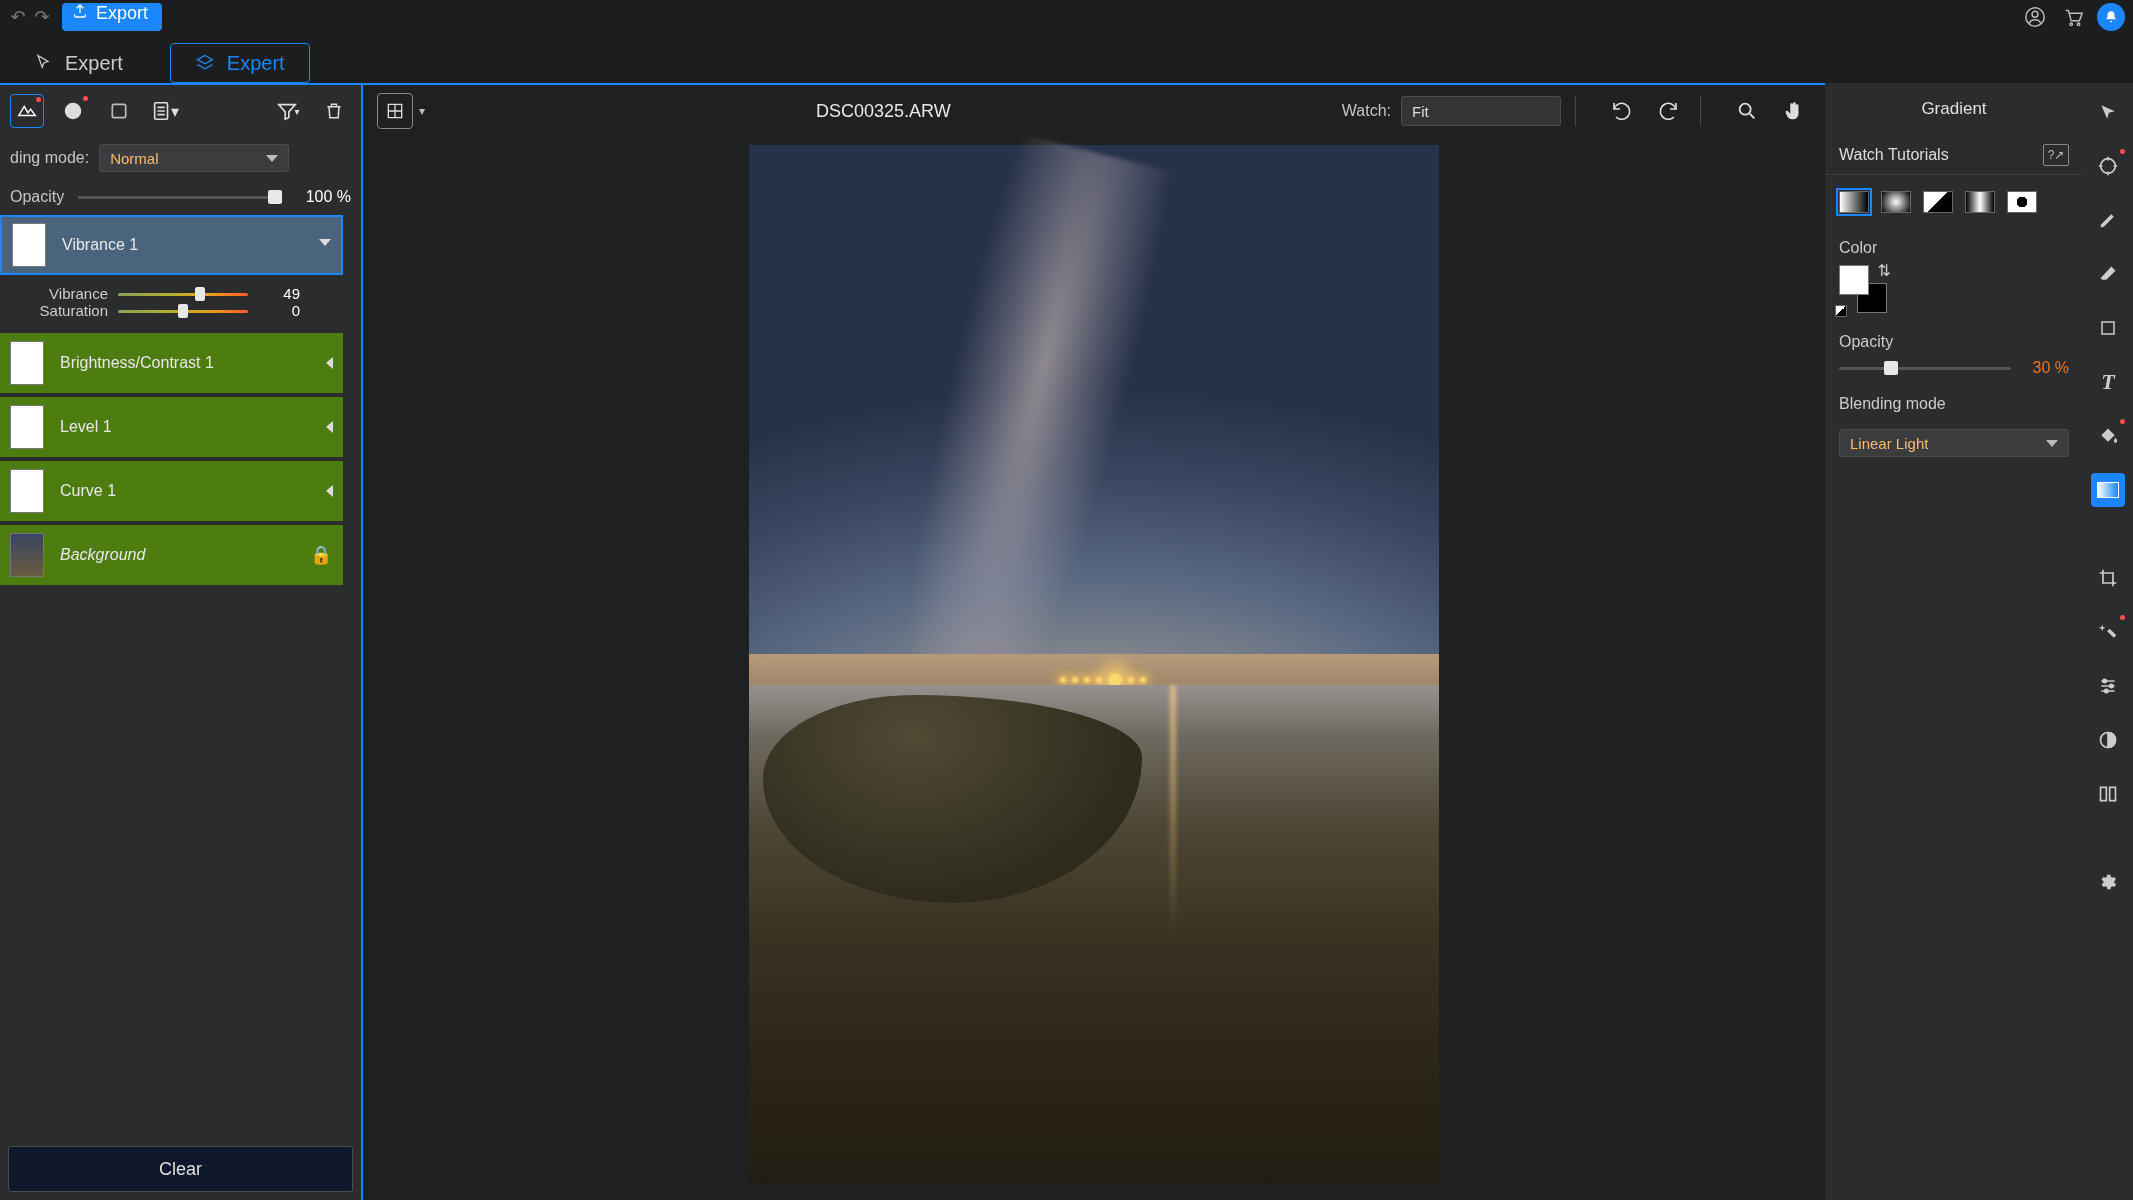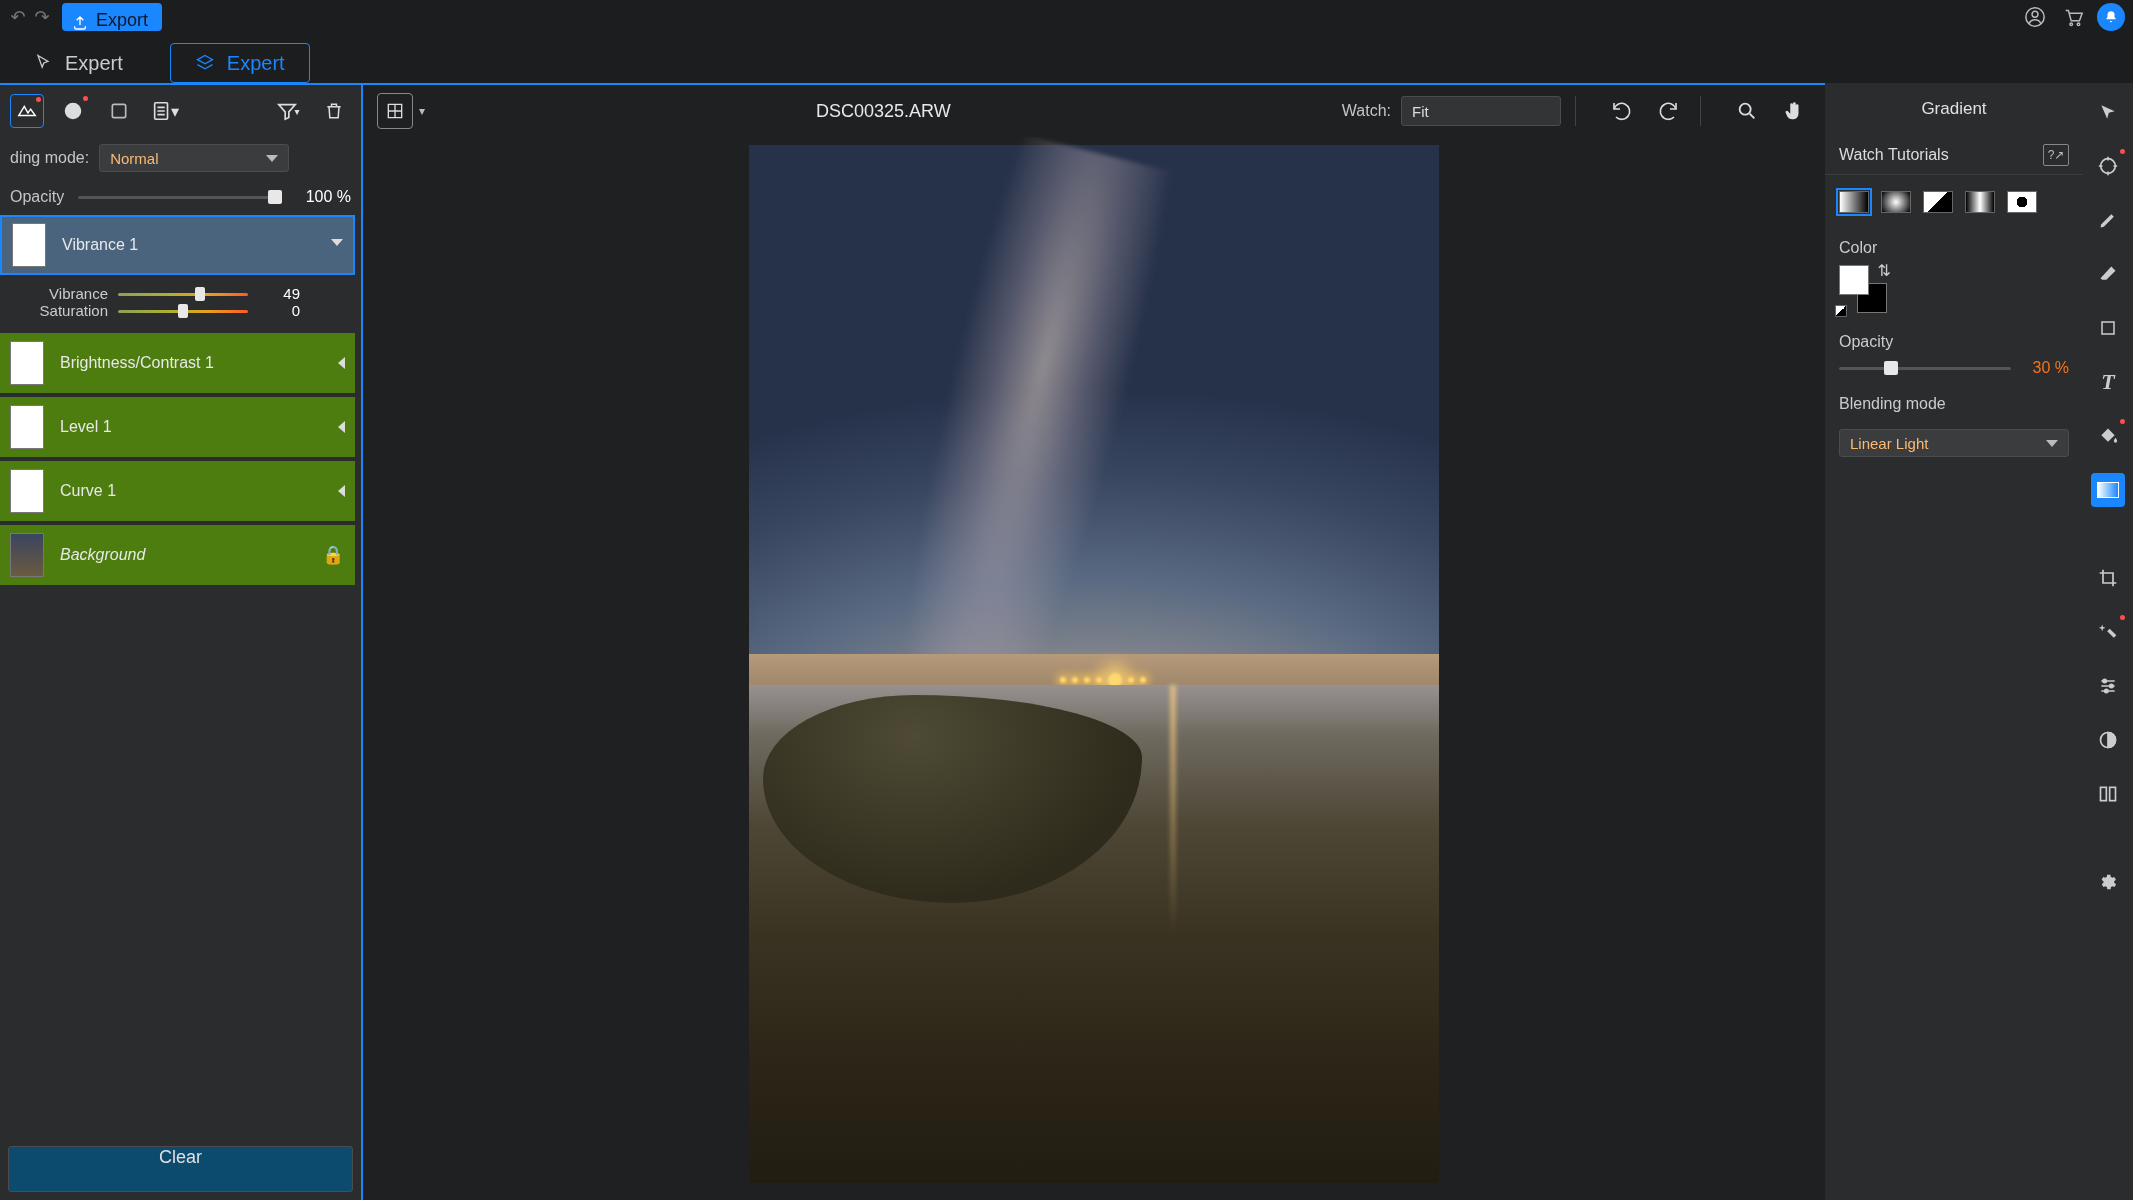--- a/index.html
+++ b/index.html
@@ -1,21 +1,21 @@
 <!DOCTYPE html>
 <html><head>
 <meta charset="utf-8">
 <style>
 *{box-sizing:border-box;margin:0;padding:0;font-family:-apple-system,BlinkMacSystemFont,"Segoe UI",Helvetica,Arial,sans-serif;user-select:none}
 html,body{width:2133px;height:1200px;background:#111;color:#ddd;overflow:hidden}
 
 #topbar{height:33px;background:#1b1d1f;display:flex;align-items:center;padding:0 8px;gap:10px}
 .undo-group{display:flex;gap:4px;align-items:center;color:#777}
 .undo-group span{width:20px;height:20px;display:flex;align-items:center;justify-content:center;font-size:18px}
-#export-btn{background:#1a87ff;color:#0f172a;height:28px;padding:0 14px 0 10px;border-radius:4px;font-size:18px;display:flex;align-items:flex-end;gap:8px;cursor:pointer}
+#export-btn{background:#1a87ff;color:#ffffff;height:28px;padding:0 14px 0 10px;border-radius:4px;font-size:18px;display:flex;align-items:flex-start;gap:8px;cursor:pointer}
 #export-btn svg{width:16px;height:16px;fill:none;stroke:#fff;stroke-width:2}
 #topbar .spacer{flex:1}
 .top-ic{width:28px;height:28px;display:flex;align-items:center;justify-content:center;color:#bbb;font-size:18px}
 .bell{width:28px;height:28px;border-radius:50%;background:#1a87ff;color:#fff;display:flex;align-items:center;justify-content:center;font-size:14px}
 
 #modetabs{height:50px;background:#1b1d1f;display:flex;align-items:flex-end;padding:0 8px;gap:22px}
 .modetab{height:40px;display:flex;align-items:center;gap:12px;padding:0 24px;font-size:20px;color:#ccc;border:1px solid transparent;border-radius:4px;cursor:pointer}
 .modetab.active{border-color:#1a87ff;color:#1a87ff}
 .modetab svg{width:20px;height:20px;stroke:currentColor;fill:none;stroke-width:1.6}
 
@@ -31,39 +31,39 @@
 .blend-row{height:42px;display:flex;align-items:center;gap:10px;padding:0 10px;font-size:16px;color:#c5c5c5}
 .select{background:#3a3c3e;border:1px solid #4a4c4e;border-radius:3px;height:28px;min-width:190px;display:flex;align-items:center;justify-content:space-between;padding:0 10px;font-size:15px;color:#fdba74}
 .select .caret{width:0;height:0;border-left:6px solid transparent;border-right:6px solid transparent;border-top:7px solid #bbb}
 
 .opacity-row{height:36px;display:flex;align-items:center;gap:14px;padding:0 10px;font-size:16px;color:#c5c5c5}
 .slider{flex:1;height:18px;position:relative}
 .slider .track{position:absolute;top:8px;left:0;right:0;height:3px;background:#555;border-radius:2px}
 .slider .thumb{position:absolute;top:2px;width:14px;height:14px;background:#e8e8e8;border-radius:2px;transform:translateX(-50%);cursor:grab}
 .opacity-val{width:62px;text-align:right;font-size:16px;color:#fff}
 
-#layers{flex:1;overflow:auto;display:flex;flex-direction:column;gap:4px;padding-right:6px}
+#layers{flex:1;overflow:auto;display:flex;flex-direction:column;gap:4px;padding-right:18px}
 .layer{background:#4d7c0f;display:flex;align-items:center;height:60px;padding:0 10px;gap:16px;cursor:pointer}
 .layer.selected{background:#4a647e;border:2px solid #1a87ff}
 .layer .thumb{width:34px;height:44px;background:#fff;border:1px solid #777}
 .layer .name{flex:1;font-size:16px;color:#e8e8e8}
 .layer .name.ital{font-style:italic}
 .layer .arrow{width:0;height:0;border-top:6px solid transparent;border-bottom:6px solid transparent;border-right:7px solid #ddd}
 .layer.selected .arrow{border-right:none;border-left:6px solid transparent;border-right:6px solid transparent;border-top:7px solid #ddd}
 .layer .lock{color:#ccc;font-size:18px}
 
 .adj{background:#2a2c2e;padding:6px 18px 10px 32px;display:flex;flex-direction:column;}
 .adj-row{display:flex;align-items:center;gap:10px;font-size:15px;color:#ccc}
 .adj-row .lab{width:76px;text-align:right}
 .mini-slider{width:130px;height:14px;position:relative}
 .mini-slider .tr{position:absolute;top:6px;left:0;right:0;height:3px;border-radius:2px;background:linear-gradient(90deg,#8aa05a 0%,#b0b030 40%,#e8a020 70%,#ff5a2a 100%)}
 .mini-slider .th{position:absolute;top:0;width:10px;height:14px;background:#e8e8e8;border-radius:2px;transform:translateX(-50%)}
 .adj-row .val{width:42px;text-align:right;color:#fff}
 
-#clear{height:46px;margin:8px;border:1px solid #4a4c4e;border-radius:3px;background:#0c4a6e;display:flex;justify-content:center;font-size:18px;color:#e0e0e0;cursor:pointer}
+#clear{height:46px;margin:8px;border:1px solid #4a4c4e;border-radius:3px;background:#0f172a;display:flex;align-items:center;justify-content:center;font-size:18px;color:#e0e0e0;cursor:pointer}
 
 #layers::-webkit-scrollbar{width:8px}
 #layers::-webkit-scrollbar-thumb{background:#555;border-radius:4px}
 
 #center{flex:1;background:#1e2022;border:2px solid #1a87ff;border-left:none;border-right:none;border-bottom:none;display:flex;flex-direction:column}
 #canvas-toolbar{height:52px;display:flex;align-items:center;padding:0 14px;gap:14px}
 .ct-btn{width:36px;height:36px;display:flex;align-items:center;justify-content:center;color:#ddd;border-radius:4px}
 .ct-btn.boxed{border:1px solid #888}
 .ct-sep{width:1px;height:30px;background:#444}
 #doc-title{flex:1;text-align:center;font-size:18px;color:#e8e8e8}

